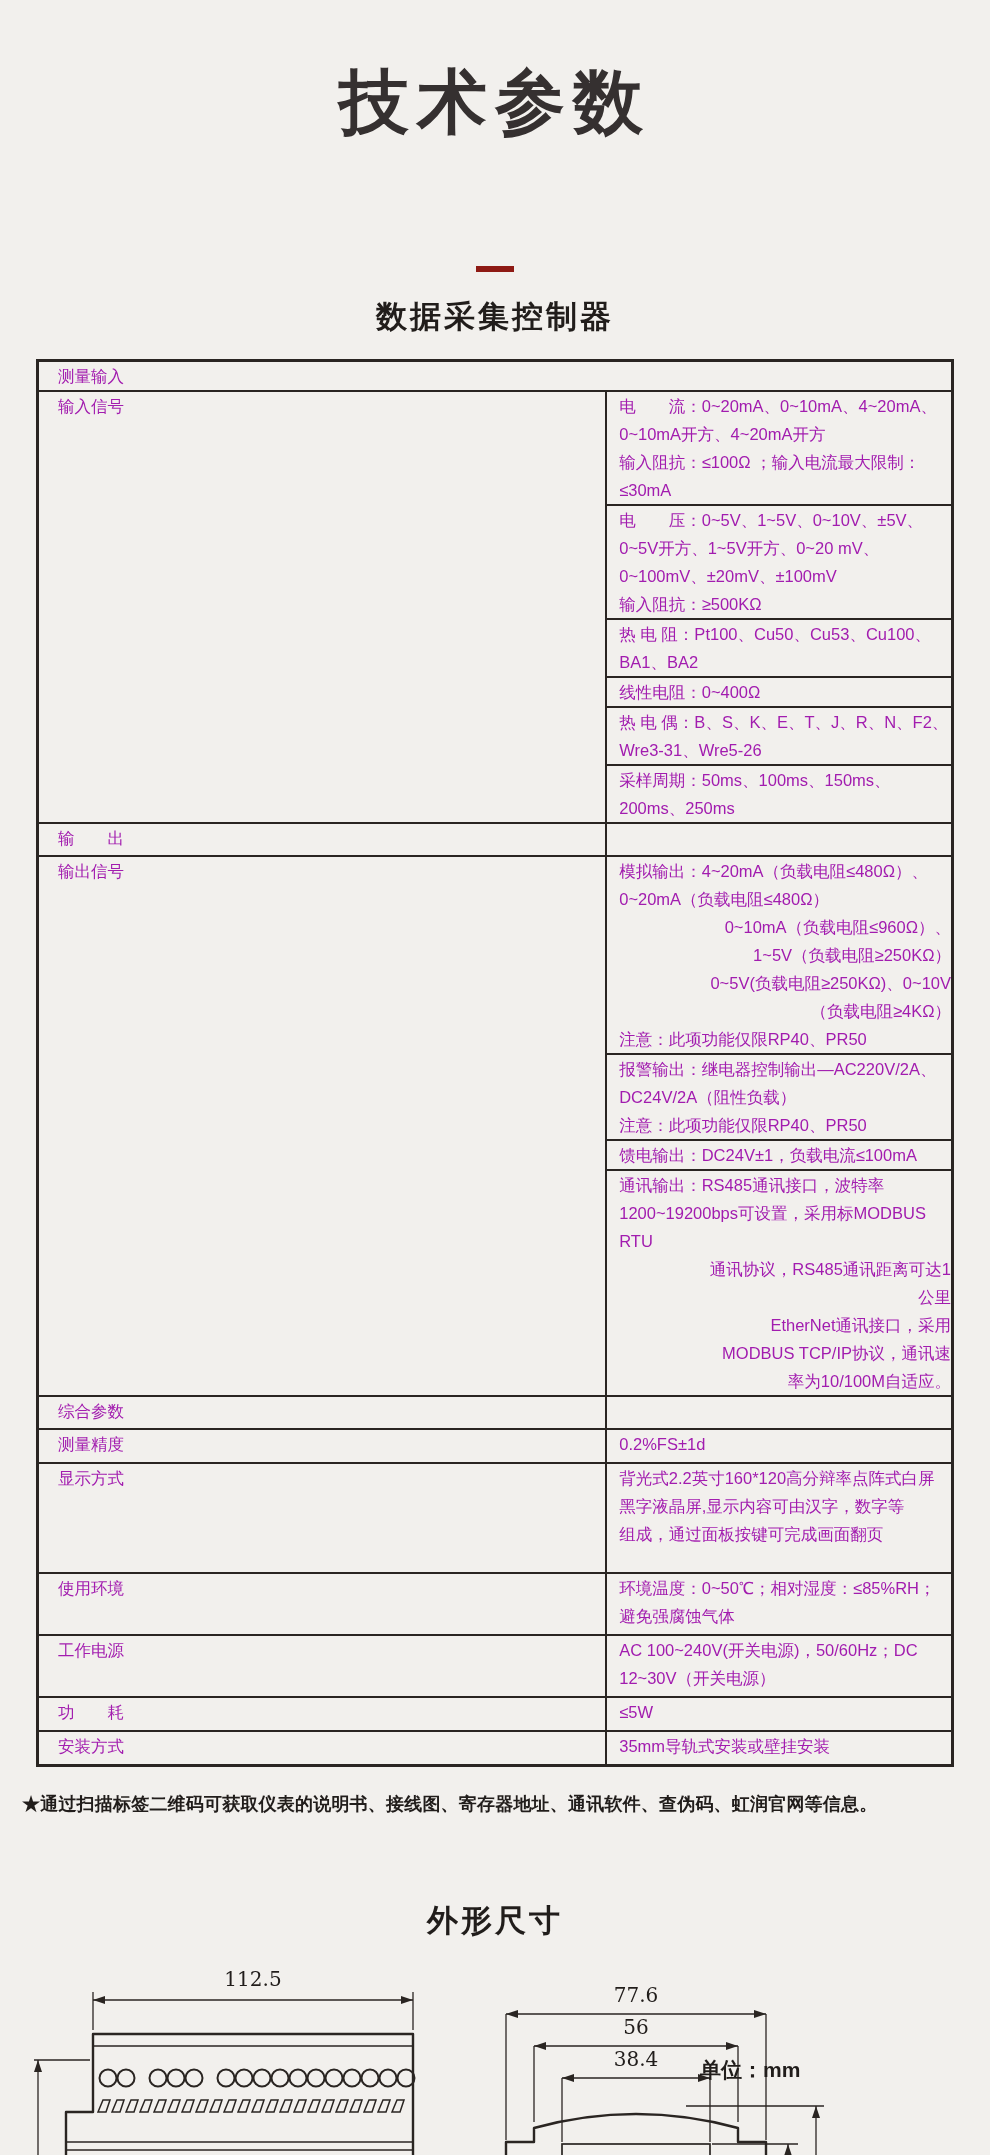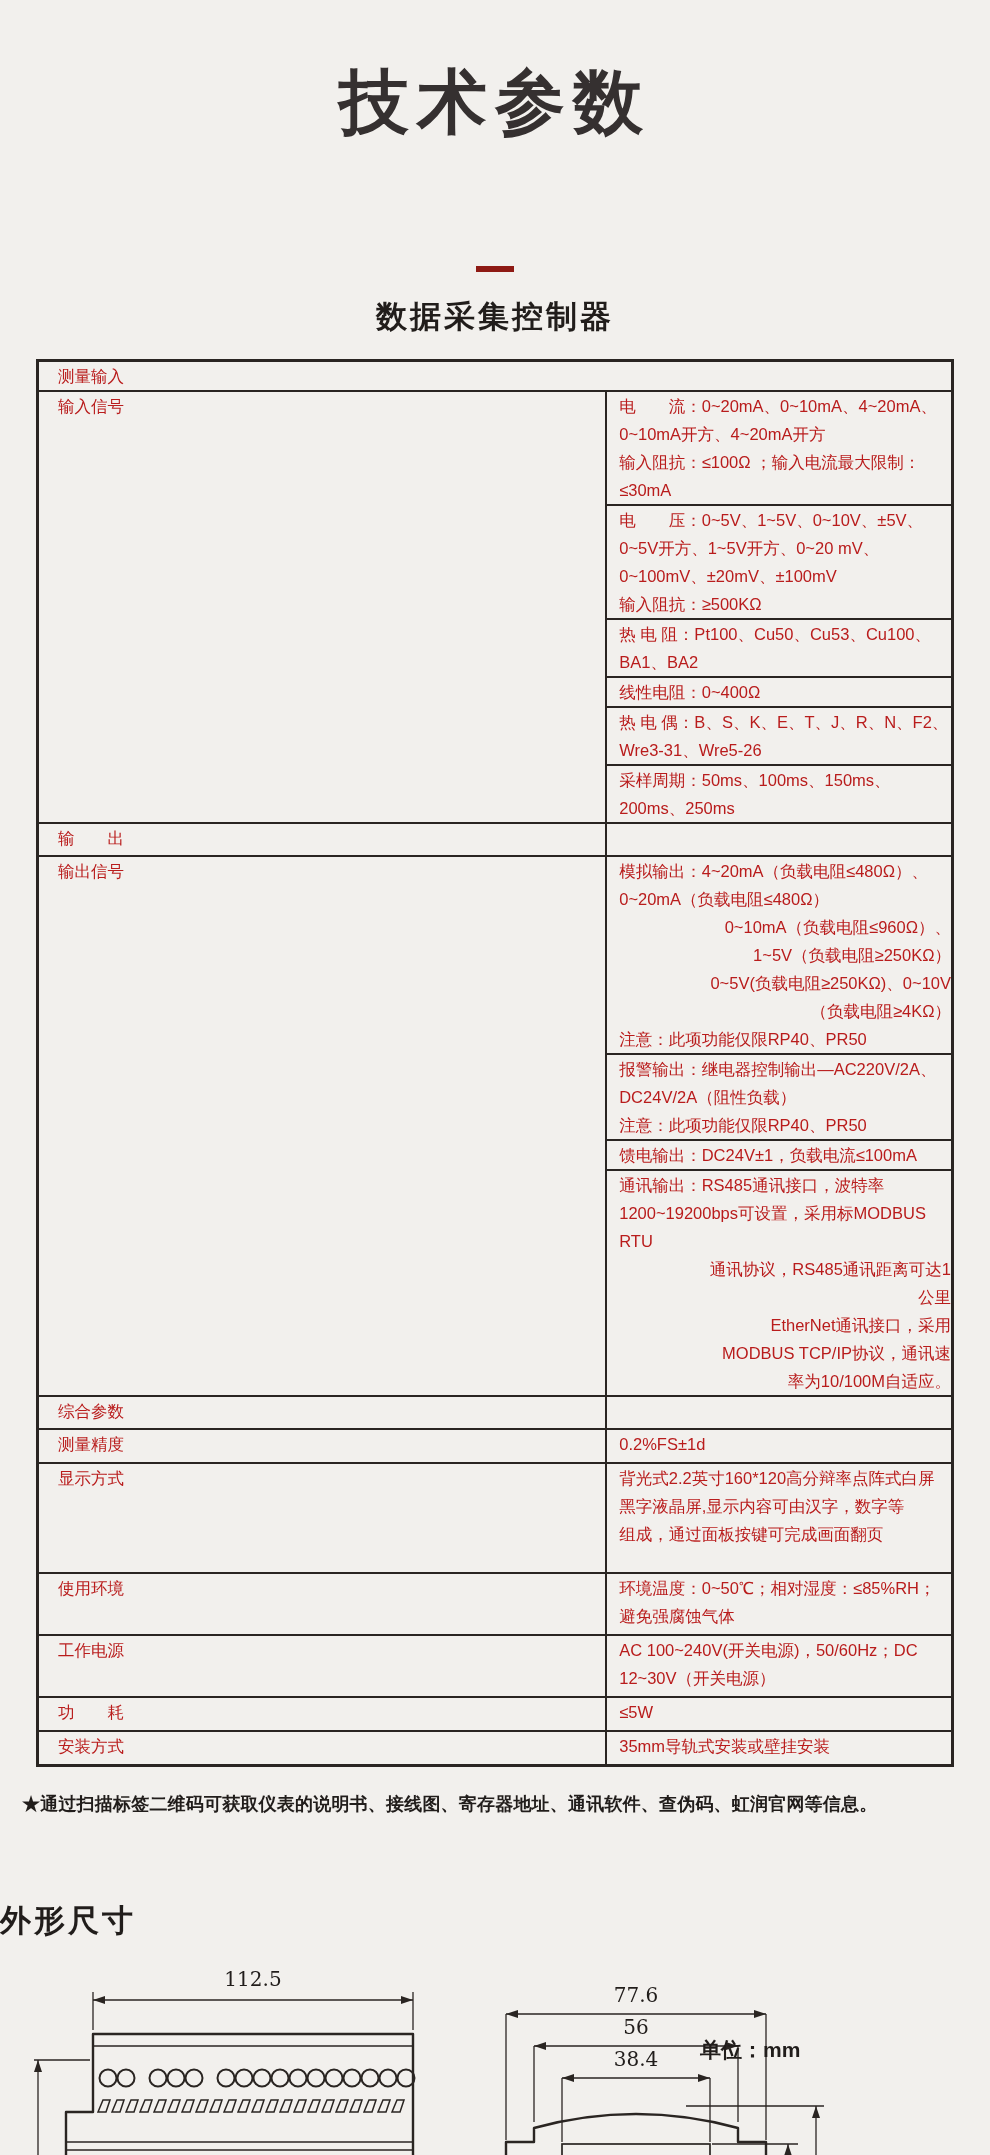--- a/index.html
+++ b/index.html
@@ -27,51 +27,51 @@
   table.spec{
     width:918px;margin:21px auto 0 auto;
     border-collapse:collapse;
     border:3px solid #2a2522;
     table-layout:fixed;
   }
   table.spec td{
     border:2px solid #2a2522;
     vertical-align:top;
     font-size:16.5px;line-height:28px;
-    color:#b91c1c;
+    color:#a21caf;
   }
   td.lbl{width:101px;padding:0 0 0 19px;}
   td.val{padding:0 0 4px 12px;}
   td.val.group{padding:0;}
   td.sec{height:27px;line-height:27px;}
   .sub{padding:0 0 0 12px;border-bottom:2px solid #2a2522;}
   .sub:last-child{border-bottom:none;}
   .line{min-height:28px;}
   .ind{padding-left:88px;text-align:right;}
   .tall{height:104px;}
   p.note{
     width:946px;margin:25px auto 0 auto;
     font-size:18px;font-weight:700;color:#211d1b;
     letter-spacing:0.2px;
   }
   h2.dims-title{
-    margin:84px 0 0 0;text-align:left;
+    margin:84px 0 0 0;text-align:center;
     font-size:31px;font-weight:800;letter-spacing:3px;color:#211d1b;
   }
   .drawings{
     position:relative;
     width:990px;margin-top:14px;
     display:flex;align-items:flex-start;
     padding-left:18px;box-sizing:border-box;
   }
   .fig{display:flex;flex-direction:column;align-items:center;}
   .fig-front{width:430px;}
   .fig-side{width:380px;margin-left:18px;}
   .unit-label{
-    position:absolute;left:700px;top:80px;
+    position:absolute;left:700px;top:100px;
     font-size:21px;font-weight:800;color:#211d1b;
   }
   
   .outline{fill:none;stroke:#2a2522;stroke-width:2.4;stroke-linejoin:round;}
   .thin{fill:none;stroke:#2a2522;stroke-width:1.7;}
   .dim{fill:none;stroke:#2a2522;stroke-width:1.3;}
   .ar{fill:#2a2522;stroke:none;}
   .crow{fill:none;stroke:#2a2522;stroke-width:2;}
   .teeth{fill:none;stroke:#2a2522;stroke-width:1.5;}
   text.dimt{

